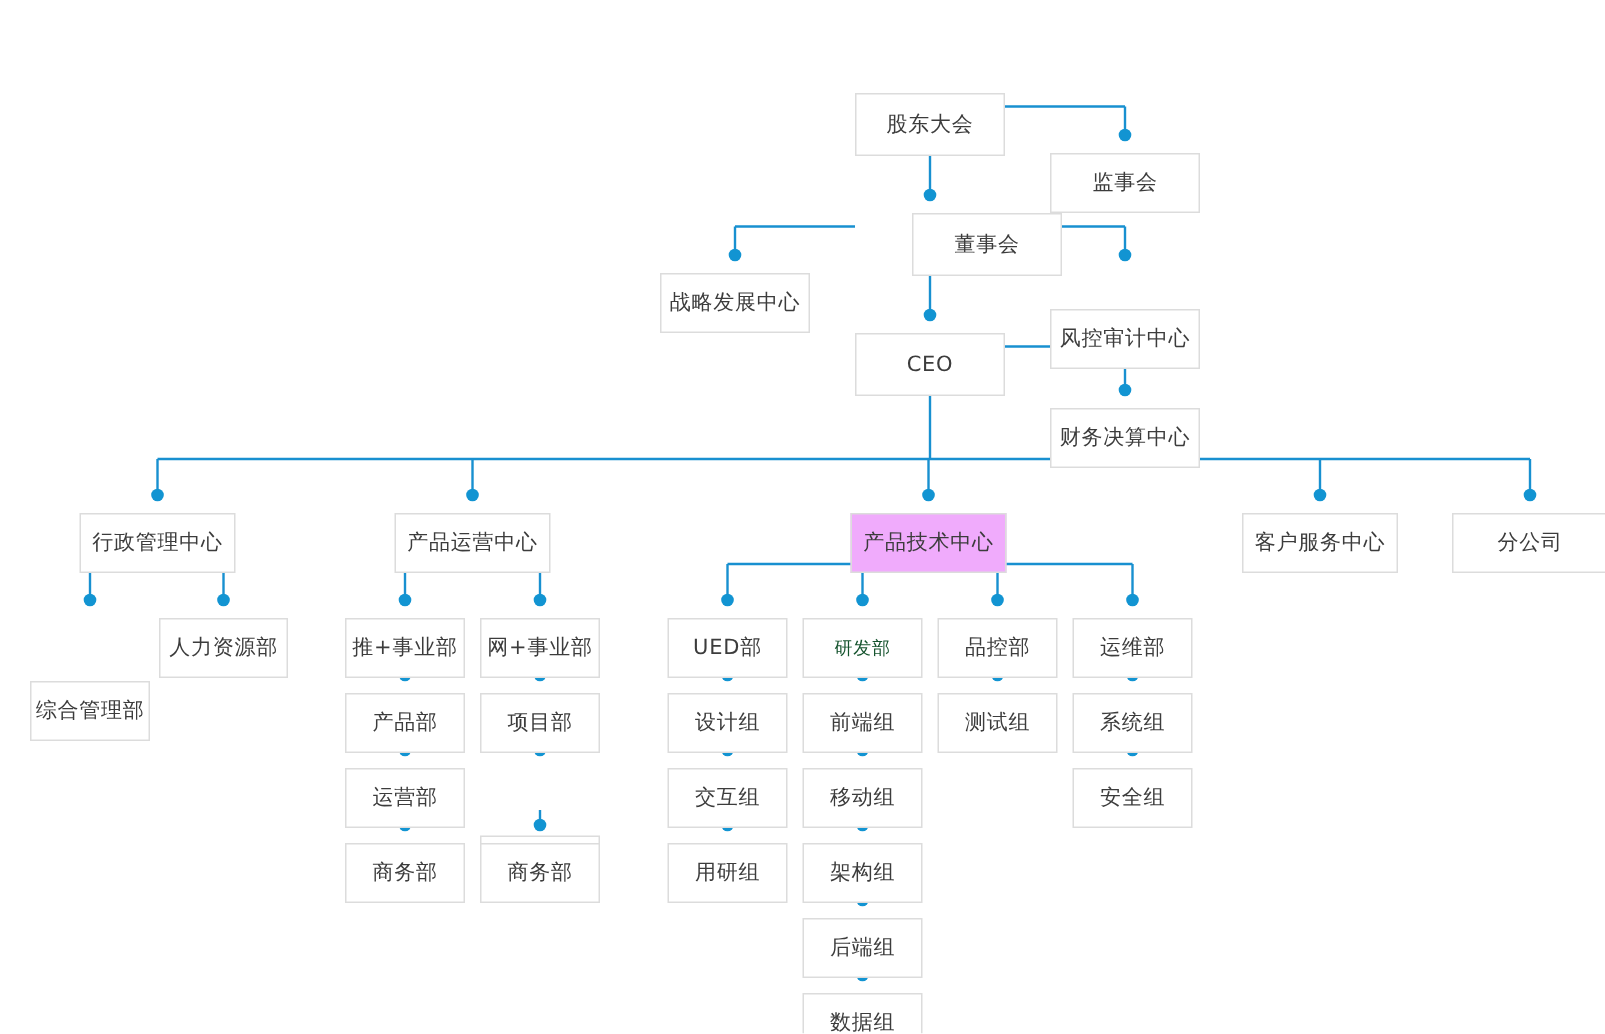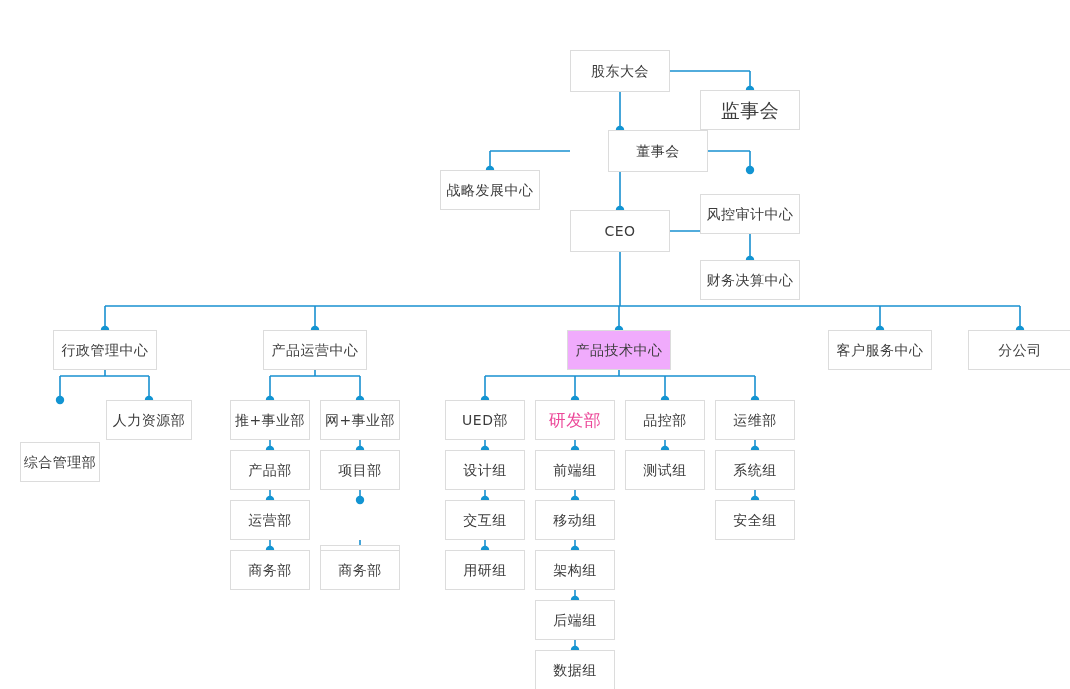--- a/index.html
+++ b/index.html
@@ -21,21 +21,21 @@
     position: absolute;
     left: 0;
     top: 0;
     width: 1070px;
     height: 689px;
     pointer-events: none;
   }
   #node-layer {
     position: absolute;
     left: 0;
-    top: 0;
+    top: 12px;
     width: 1070px;
     height: 633px;
   }
   .node {
     position: absolute;
     box-sizing: border-box;
     border: 1px solid #dcdcdc;
     background: #ffffff;
     display: flex;
     align-items: center;
@@ -138,21 +138,21 @@
       <circle cx="575" cy="400" r="4.2" fill="#1294d2"></circle>
       <line x1="665" y1="376" x2="665" y2="400" stroke="#1890d0" stroke-width="1.6"></line>
       <circle cx="665" cy="400" r="4.2" fill="#1294d2"></circle>
       <line x1="755" y1="376" x2="755" y2="400" stroke="#1890d0" stroke-width="1.6"></line>
       <circle cx="755" cy="400" r="4.2" fill="#1294d2"></circle>
     </svg>
   <div id="node-layer">
       <div class="node" style="left: 570px; top: 50px; width: 100px; height: 42px; border-color: rgb(220, 220, 220); background: rgb(255, 255, 255); color: rgb(60, 60, 60); font-size: 14px;">
         <span class="node-label">股东大会</span>
       </div>
-      <div class="node" style="left: 700px; top: 90px; width: 100px; height: 40px; border-color: rgb(220, 220, 220); background: rgb(255, 255, 255); color: rgb(60, 60, 60); font-size: 19px;">
+      <div class="node" style="left: 700px; top: 90px; width: 100px; height: 40px; border-color: rgb(220, 220, 220); background: rgb(255, 255, 255); color: rgb(60, 60, 60); font-size: 14px;">
         <span class="node-label">监事会</span>
       </div>
       <div class="node" style="left: 570px; top: 130px; width: 100px; height: 42px; border-color: rgb(220, 220, 220); background: rgb(255, 255, 255); color: rgb(60, 60, 60); font-size: 14px; margin-left: 38px;">
         <span class="node-label">董事会</span>
       </div>
       <div class="node" style="left: 440px; top: 170px; width: 100px; height: 40px; border-color: rgb(220, 220, 220); background: rgb(255, 255, 255); color: rgb(60, 60, 60); font-size: 14px;">
         <span class="node-label">战略发展中心</span>
       </div>
       <div class="node" style="left: 700px; top: 170px; width: 100px; height: 40px; border-color: rgb(220, 220, 220); background: rgb(255, 255, 255); color: rgb(60, 60, 60); font-size: 14px; margin-top: 24px;">
         <span class="node-label">风控审计中心</span>
@@ -213,21 +213,21 @@
       </div>
       <div class="node" style="left: 445px; top: 450px; width: 80px; height: 40px; border-color: rgb(220, 220, 220); background: rgb(255, 255, 255); color: rgb(60, 60, 60); font-size: 14px;">
         <span class="node-label">设计组</span>
       </div>
       <div class="node" style="left: 445px; top: 500px; width: 80px; height: 40px; border-color: rgb(220, 220, 220); background: rgb(255, 255, 255); color: rgb(60, 60, 60); font-size: 14px;">
         <span class="node-label">交互组</span>
       </div>
       <div class="node" style="left: 445px; top: 550px; width: 80px; height: 40px; border-color: rgb(220, 220, 220); background: rgb(255, 255, 255); color: rgb(60, 60, 60); font-size: 14px;">
         <span class="node-label">用研组</span>
       </div>
-      <div class="node" style="left: 535px; top: 400px; width: 80px; height: 40px; border-color: rgb(220, 220, 220); background: rgb(255, 255, 255); color: #ec4899; font-size: 17px; justify-content: center;">
+      <div class="node" style="left: 535px; top: 400px; width: 80px; height: 40px; border-color: rgb(220, 220, 220); background: rgb(255, 255, 255); color: #14532d; font-size: 12px; justify-content: center;">
         <span class="node-label">研发部</span>
       </div>
       <div class="node" style="left: 535px; top: 450px; width: 80px; height: 40px; border-color: rgb(220, 220, 220); background: rgb(255, 255, 255); color: rgb(60, 60, 60); font-size: 14px;">
         <span class="node-label">前端组</span>
       </div>
       <div class="node" style="left: 535px; top: 500px; width: 80px; height: 40px; border-color: rgb(220, 220, 220); background: rgb(255, 255, 255); color: rgb(60, 60, 60); font-size: 14px;">
         <span class="node-label">移动组</span>
       </div>
       <div class="node" style="left: 535px; top: 550px; width: 80px; height: 40px; border-color: rgb(220, 220, 220); background: rgb(255, 255, 255); color: rgb(60, 60, 60); font-size: 14px;">
         <span class="node-label">架构组</span>

